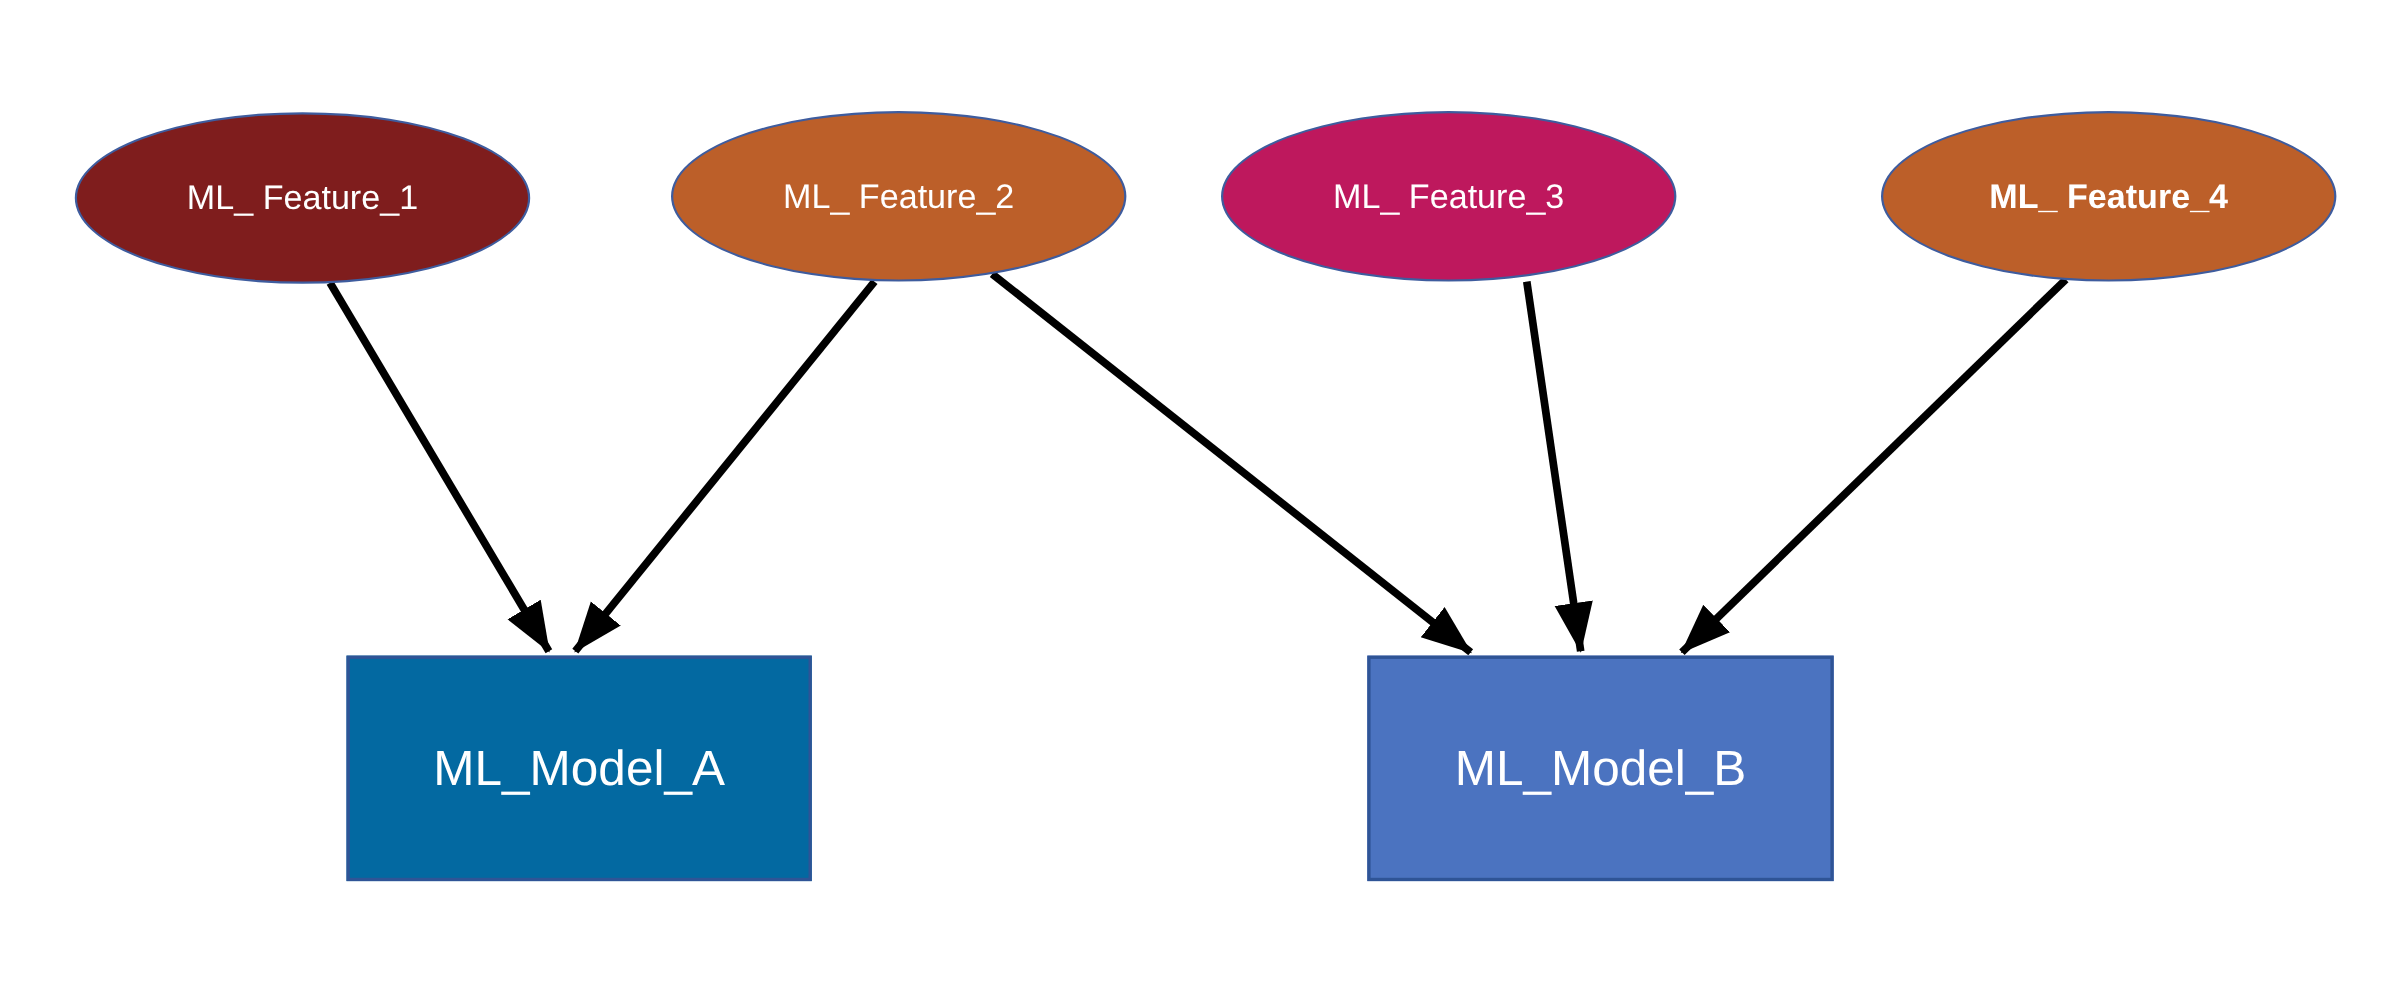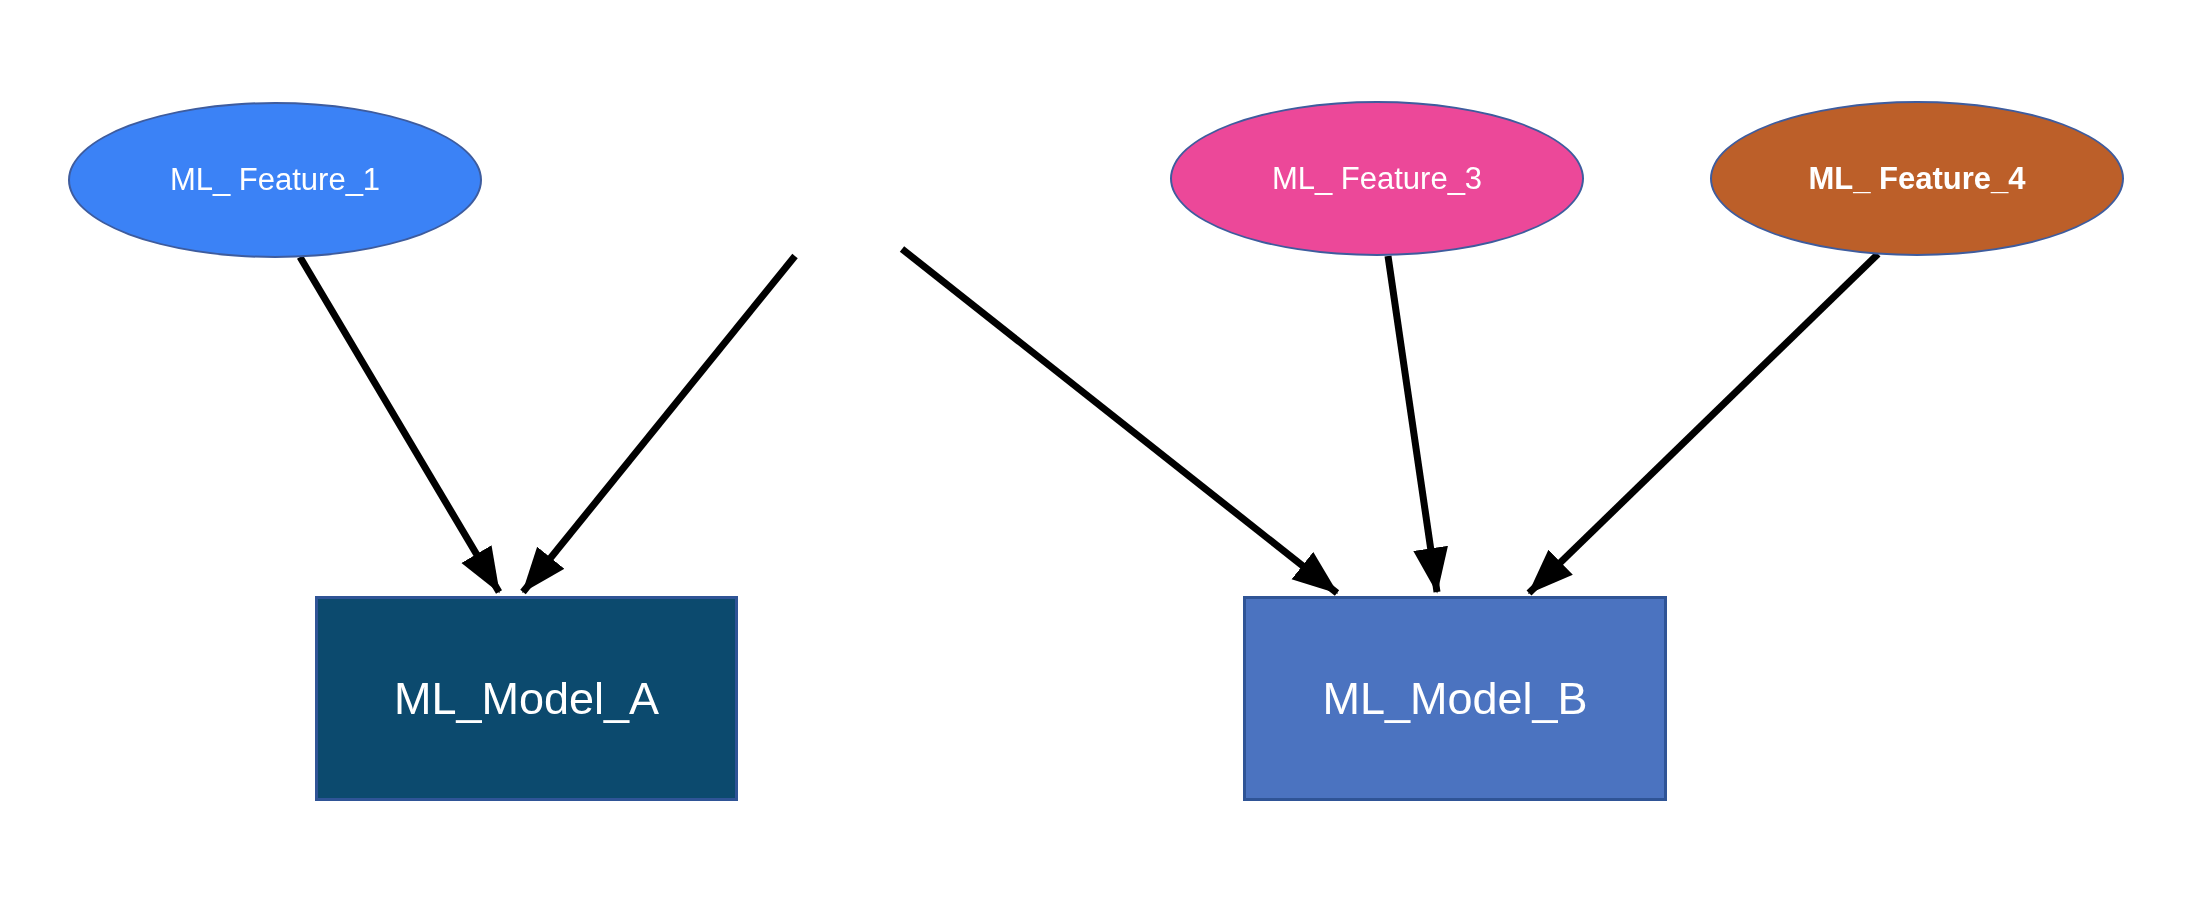--- a/index.html
+++ b/index.html
@@ -61,29 +61,32 @@
     </defs>
     <g id="edge-group">
         <line x1="300" y1="257" x2="499" y2="592" stroke="#000000" stroke-width="7" marker-end="url(#arrowhead)"></line>
         <line x1="795" y1="256" x2="523" y2="592" stroke="#000000" stroke-width="7" marker-end="url(#arrowhead)"></line>
         <line x1="902" y1="249" x2="1337" y2="593" stroke="#000000" stroke-width="7" marker-end="url(#arrowhead)"></line>
         <line x1="1388" y1="256" x2="1437" y2="592" stroke="#000000" stroke-width="7" marker-end="url(#arrowhead)"></line>
         <line x1="1878" y1="254" x2="1529" y2="593" stroke="#000000" stroke-width="7" marker-end="url(#arrowhead)"></line>
       </g>
   </svg>
 
-  <div class="node ellipse" style="left: 68px; top: 102px; width: 414px; height: 156px; color: rgb(255, 255, 255); background: #3b82f6; border-color: rgb(62, 92, 158);">
+  <div class="node ellipse" style="left: 68px; top: 102px; width: 414px; height: 156px; color: rgb(255, 255, 255); background: #7f1d1d; border-color: rgb(62, 92, 158);">
     <span class="label">ML_ Feature_1</span>
   </div>
-  <div class="node ellipse" style="left: 1170px; top: 101px; width: 414px; height: 155px; color: rgb(255, 255, 255); background: #ec4899; border-color: rgb(62, 92, 158);">
+  <div class="node ellipse" style="left: 610px; top: 101px; width: 414px; height: 155px; color: rgb(255, 255, 255); background: rgb(188, 95, 41); border-color: rgb(62, 92, 158);">
+    <span class="label">ML_ Feature_2</span>
+  </div>
+  <div class="node ellipse" style="left: 1110px; top: 101px; width: 414px; height: 155px; color: rgb(255, 255, 255); background: #be185d; border-color: rgb(62, 92, 158);">
     <span class="label">ML_ Feature_3</span>
   </div>
   <div class="node ellipse" style="left: 1710px; top: 101px; width: 414px; height: 155px; color: rgb(255, 255, 255); background: rgb(188, 95, 41); border-color: rgb(62, 92, 158); font-weight: bold;">
     <span class="label">ML_ Feature_4</span>
   </div>
-  <div class="node rect" style="left: 315px; top: 596px; width: 423px; height: 205px; color: rgb(255, 255, 255); background: #0c4a6e; border-color: rgb(47, 84, 150); text-align: center;">
+  <div class="node rect" style="left: 315px; top: 596px; width: 423px; height: 205px; color: rgb(255, 255, 255); background: #0369a1; border-color: rgb(47, 84, 150); text-align: center;">
     <span class="label">ML_Model_A</span>
   </div>
   <div class="node rect" style="left: 1243px; top: 596px; width: 424px; height: 205px; color: rgb(255, 255, 255); background: rgb(75, 115, 192); border-color: rgb(47, 84, 150); align-items: center;">
     <span class="label">ML_Model_B</span>
   </div>
 
 </div>
 
 </body></html>

